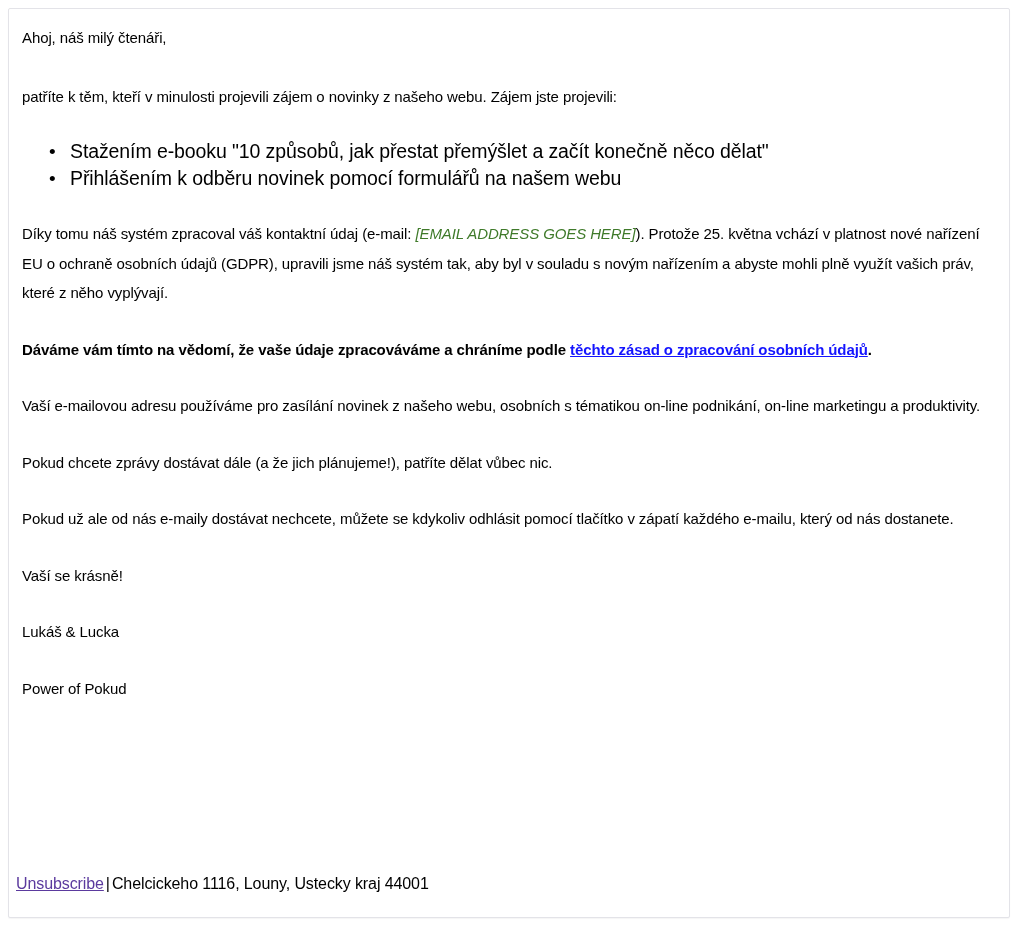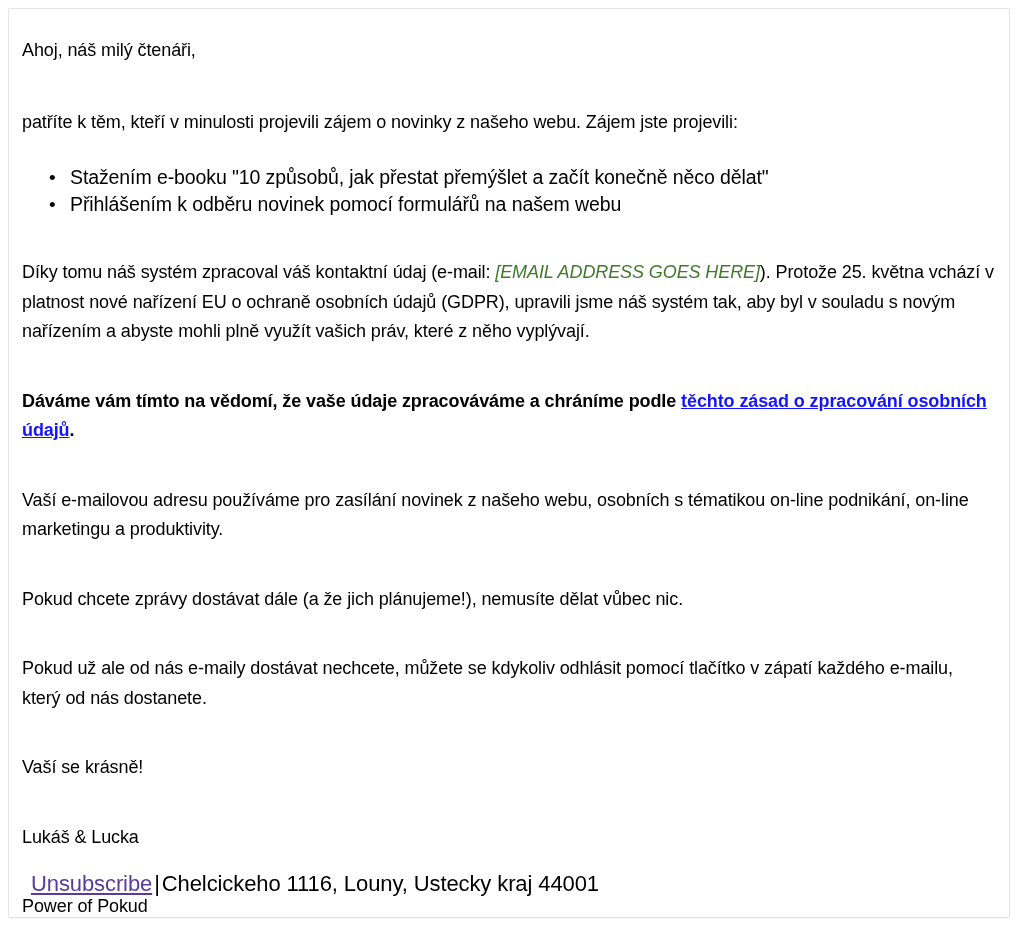--- a/index.html
+++ b/index.html
@@ -31,23 +31,23 @@
   .email-body {
     position: absolute;
     left: 0;
     top: 0;
     right: 0;
     padding: 14px 14px 0 13px;
     box-sizing: border-box;
   }
 
   p.para {
-    margin: 13px 0 0 0;
+    margin: 0 0 0 0;
     padding: 0;
-    font-size: 18px;
+    font-size: 15px;
     line-height: 29.5px;
     color: #000000;
     letter-spacing: -0.1px;
   }
 
   .spacer-lg { height: 29px; }
   .spacer-md { height: 27px; }
 
   ul.bullets {
     margin: 0;
@@ -81,23 +81,23 @@
   }
 
   a.policy-link {
     color: #1414ff;
     text-decoration: underline;
     font-weight: bold;
   }
 
   .footer {
     position: absolute;
-    left: 22px;
+    left: 7px;
     bottom: 21px;
-    font-size: 22px;
+    font-size: 16px;
     line-height: 24px;
     color: #000000;
     letter-spacing: -0.1px;
     white-space: nowrap;
   }
   a.unsubscribe-link {
     color: #5b3a9e;
     text-decoration: underline;
   }
   .footer-sep {
@@ -132,21 +132,21 @@
     <div class="spacer-md"></div>
 
     <p class="para para-bold"><span>Dáváme vám tímto na vědomí, že vaše údaje zpracováváme a chráníme podle </span><a class="policy-link" href="#">těchto zásad o zpracování osobních údajů</a><span>.</span></p>
 
     <div class="spacer-md"></div>
 
     <p class="para">Vaší e-mailovou adresu používáme pro zasílání novinek z našeho webu, osobních s tématikou on-line podnikání, on-line marketingu a produktivity.</p>
 
     <div class="spacer-md"></div>
 
-    <p class="para">Pokud chcete zprávy dostávat dále (a že jich plánujeme!), nemusíte dělat vůbec nic.</p>
+    <p class="para">Pokud chcete zprávy dostávat dále (a že jich plánujeme!), patříte dělat vůbec nic.</p>
 
     <div class="spacer-md"></div>
 
     <p class="para">Pokud už ale od nás e-maily dostávat nechcete, můžete se kdykoliv odhlásit pomocí tlačítko v zápatí každého e-mailu, který od nás dostanete.</p>
 
     <div class="spacer-md"></div>
 
     <p class="para">Vaší se krásně!</p>
 
     <div class="spacer-md"></div>

